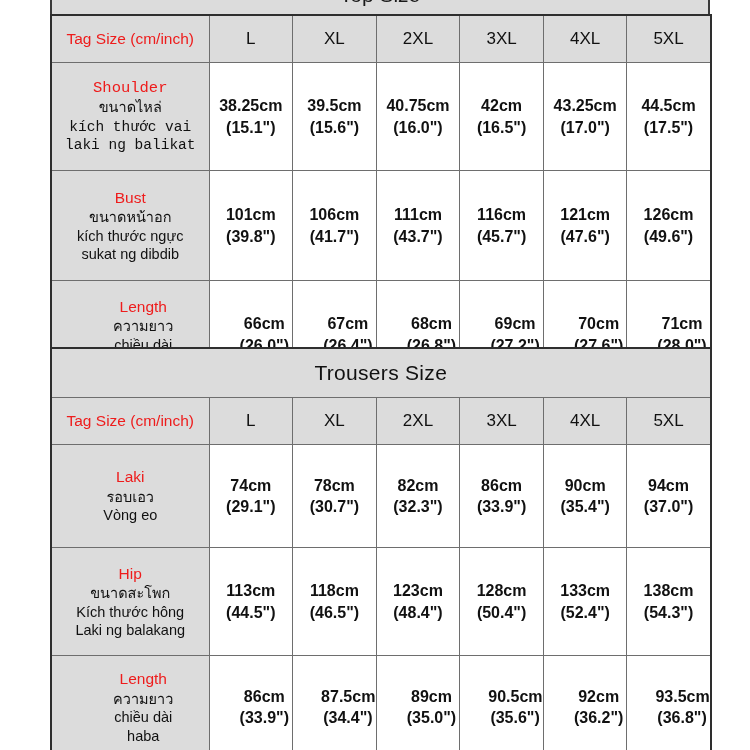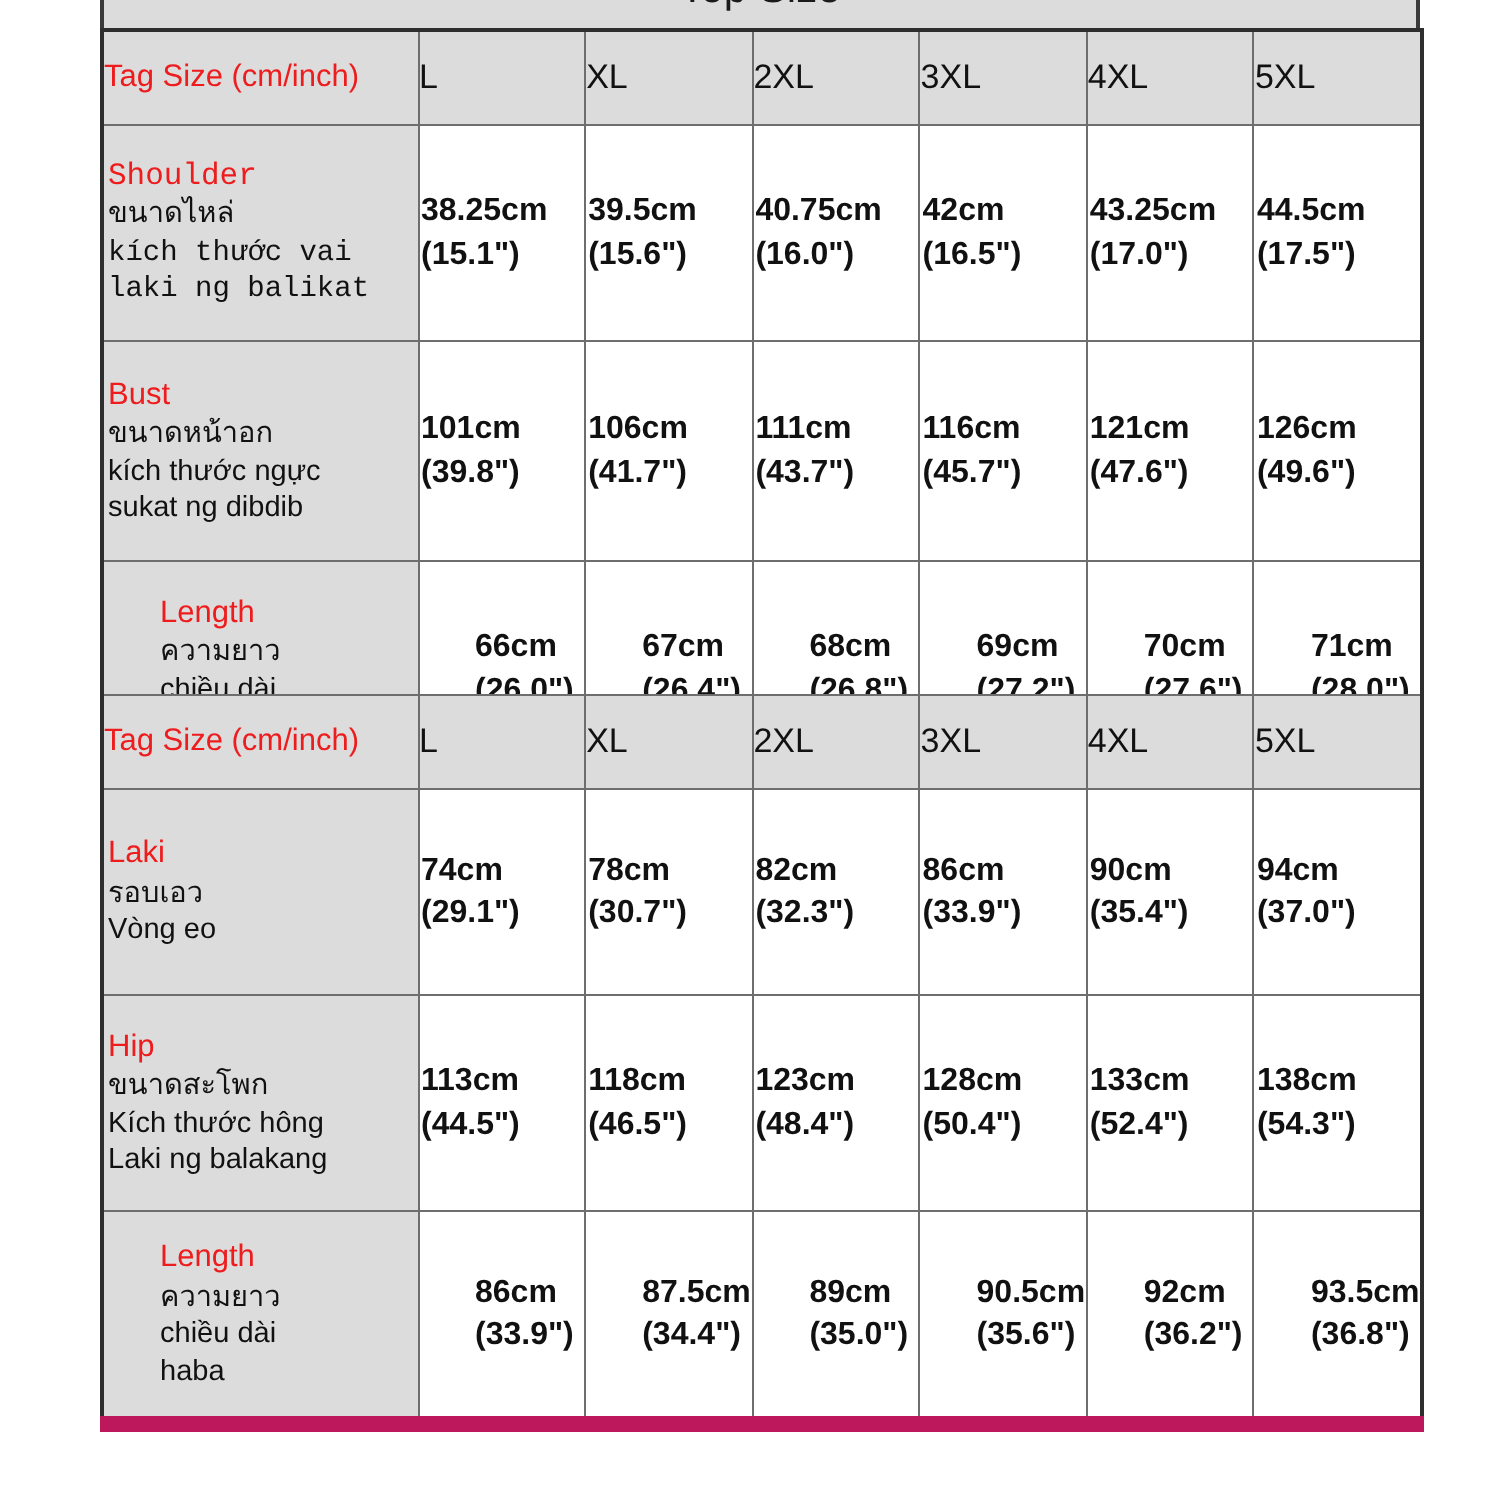--- a/index.html
+++ b/index.html
@@ -51,21 +51,21 @@
   .size-table {
     position: absolute;
     left: 50px;
     width: 660px;
     border-collapse: collapse;
     table-layout: fixed;
     box-sizing: border-box;
   }
   .size-table td {
     border: 1px solid #6e6e6e;
-    text-align: left;
+    text-align: center;
     vertical-align: middle;
     color: #111111;
     background: #ffffff;
     padding: 0;
   }
 
   .size-table .outer-top { border-top: 2px solid #2e2e2e; }
   .size-table .outer-bottom { border-bottom: 8px solid #be185d; padding-left: 28px; }
 
   col.label-col { width: 158px; }
@@ -264,20 +264,23 @@
         <colgroup>
           <col class="label-col">
           <col class="size-col">
           <col class="size-col">
           <col class="size-col">
           <col class="size-col">
           <col class="size-col">
           <col class="size-col">
         </colgroup>
         <tbody>
+          <tr>
+            <td class="band-title outer-top" colspan="7" style="height: 48px;">Trousers  Size</td>
+          </tr>
           <tr class="header-row">
             <td class="tag-cell" style="height: 46px;">Tag Size (cm/inch)</td>
             <td class="size-head">L</td>
             <td class="size-head">XL</td>
             <td class="size-head">2XL</td>
             <td class="size-head">3XL</td>
             <td class="size-head">4XL</td>
             <td class="size-head last">5XL</td>
           </tr>
           <tr>

